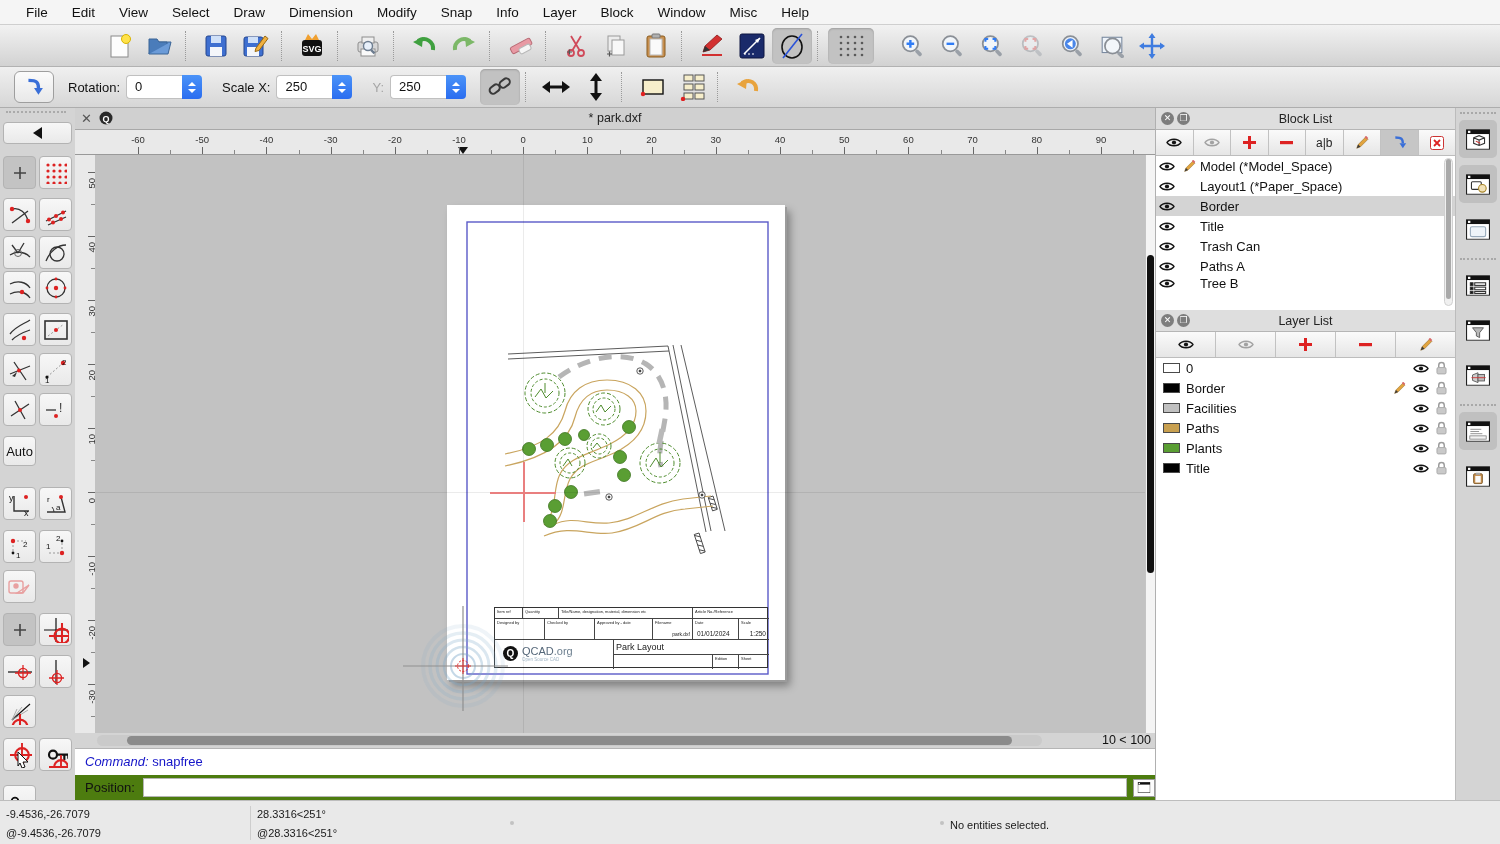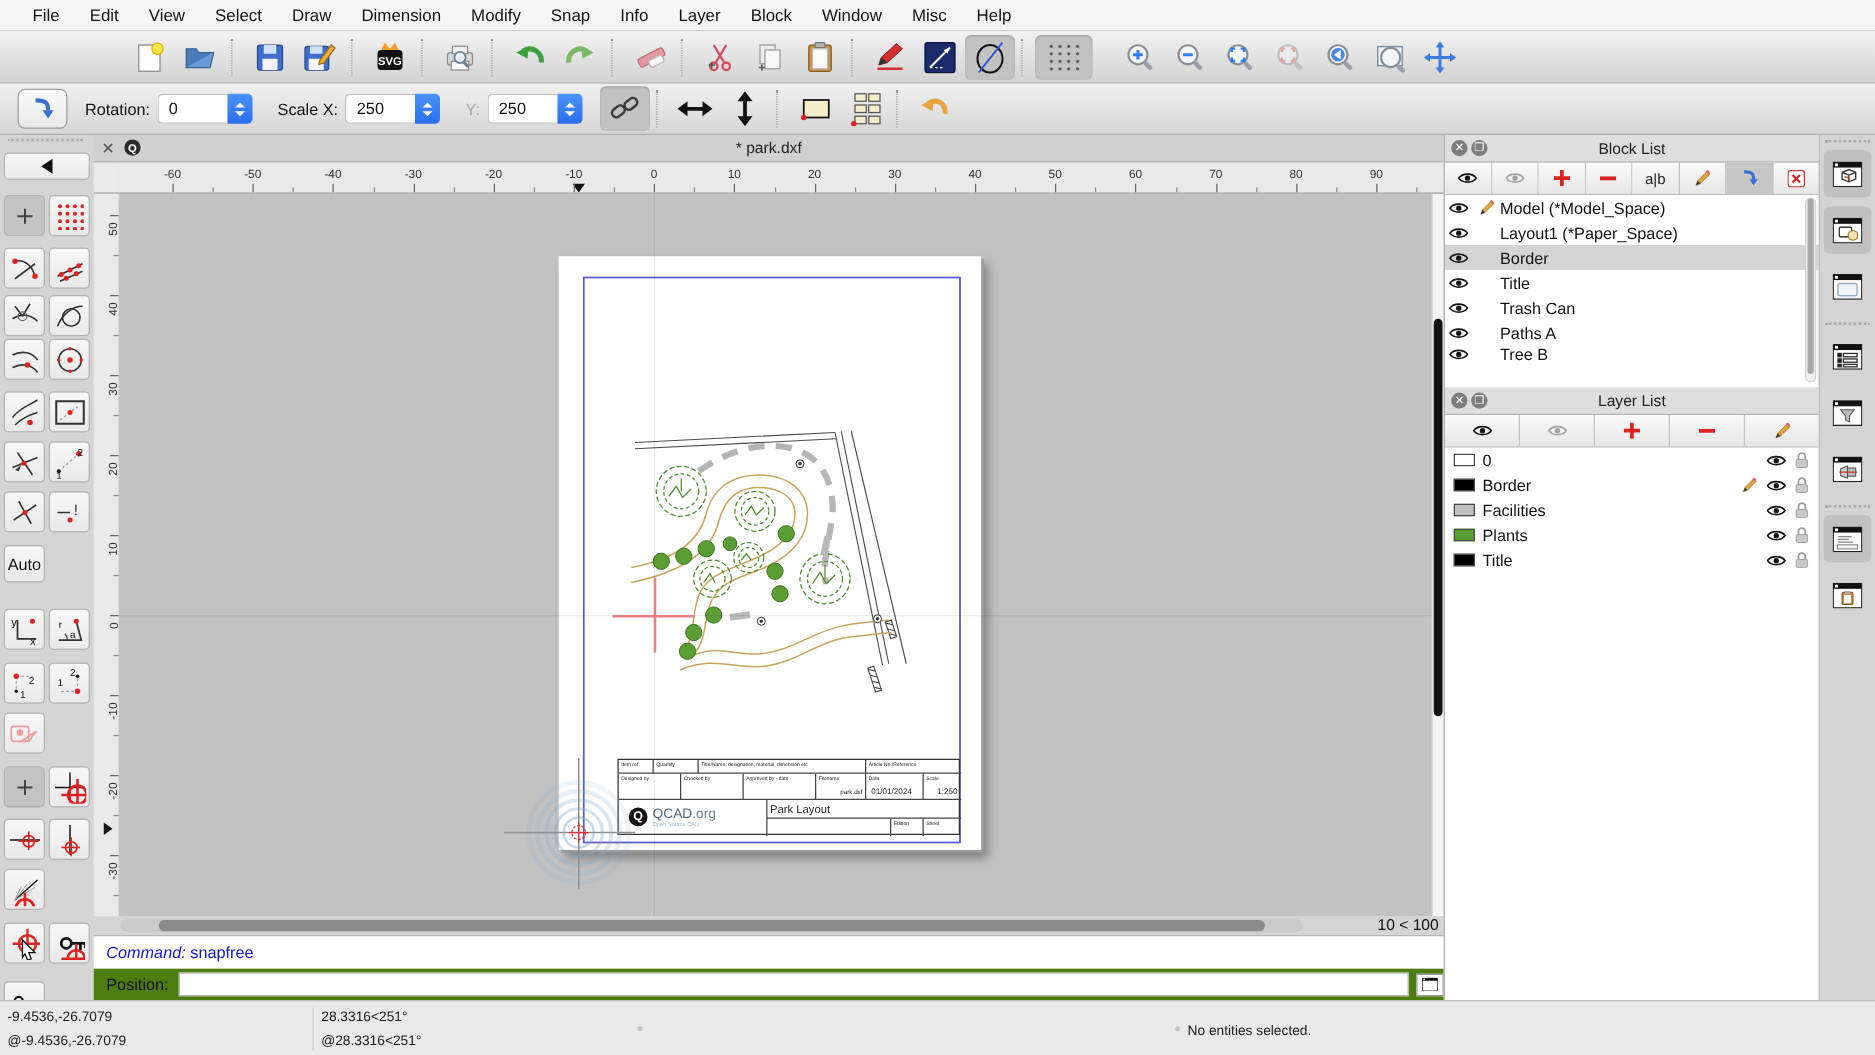--- a/index.html
+++ b/index.html
@@ -1170,20 +1170,32 @@
       <span class="right">
           <svg class="ic14" viewBox="0 0 20 14">
             <use href="#sym-eye"></use>
           </svg>
           <svg width="11" height="14" viewBox="0 0 12 15">
             <use href="#sym-lock"></use>
           </svg>
         </span>
     </div>
     <div class="lrow">
+      <span class="swatch" style="background: rgb(200, 160, 80);"></span>
+      <span>Paths</span>
+      <span class="right">
+          <svg class="ic14" viewBox="0 0 20 14">
+            <use href="#sym-eye"></use>
+          </svg>
+          <svg width="11" height="14" viewBox="0 0 12 15">
+            <use href="#sym-lock"></use>
+          </svg>
+        </span>
+    </div>
+    <div class="lrow">
       <span class="swatch" style="background: rgb(90, 158, 51);"></span>
       <span>Plants</span>
       <span class="right">
           <svg class="ic14" viewBox="0 0 20 14">
             <use href="#sym-eye"></use>
           </svg>
           <svg width="11" height="14" viewBox="0 0 12 15">
             <use href="#sym-lock"></use>
           </svg>
         </span>

